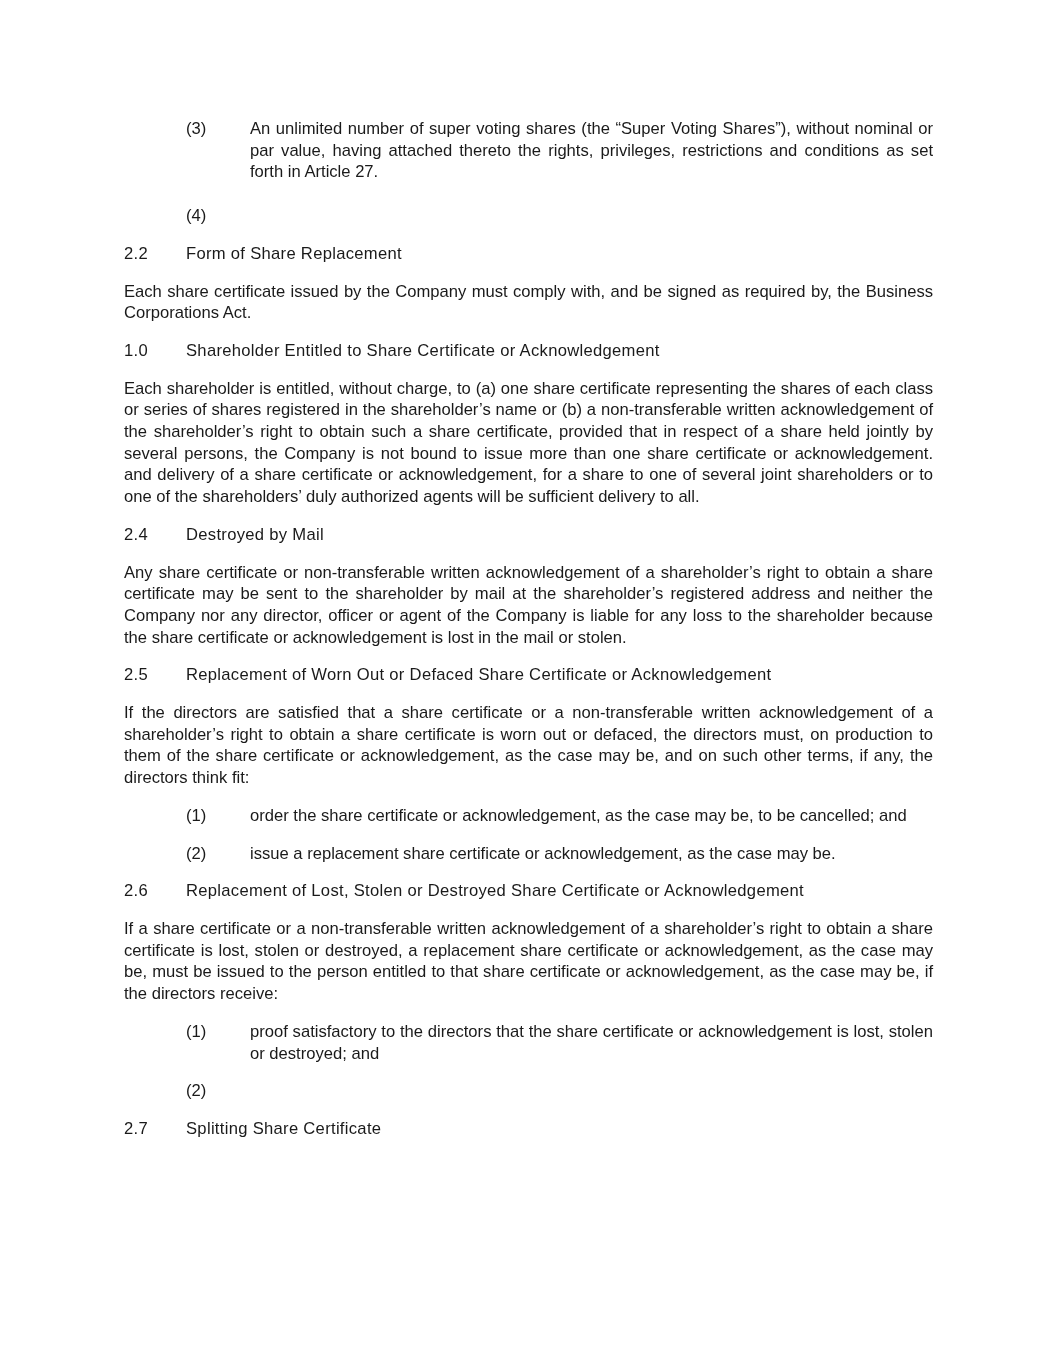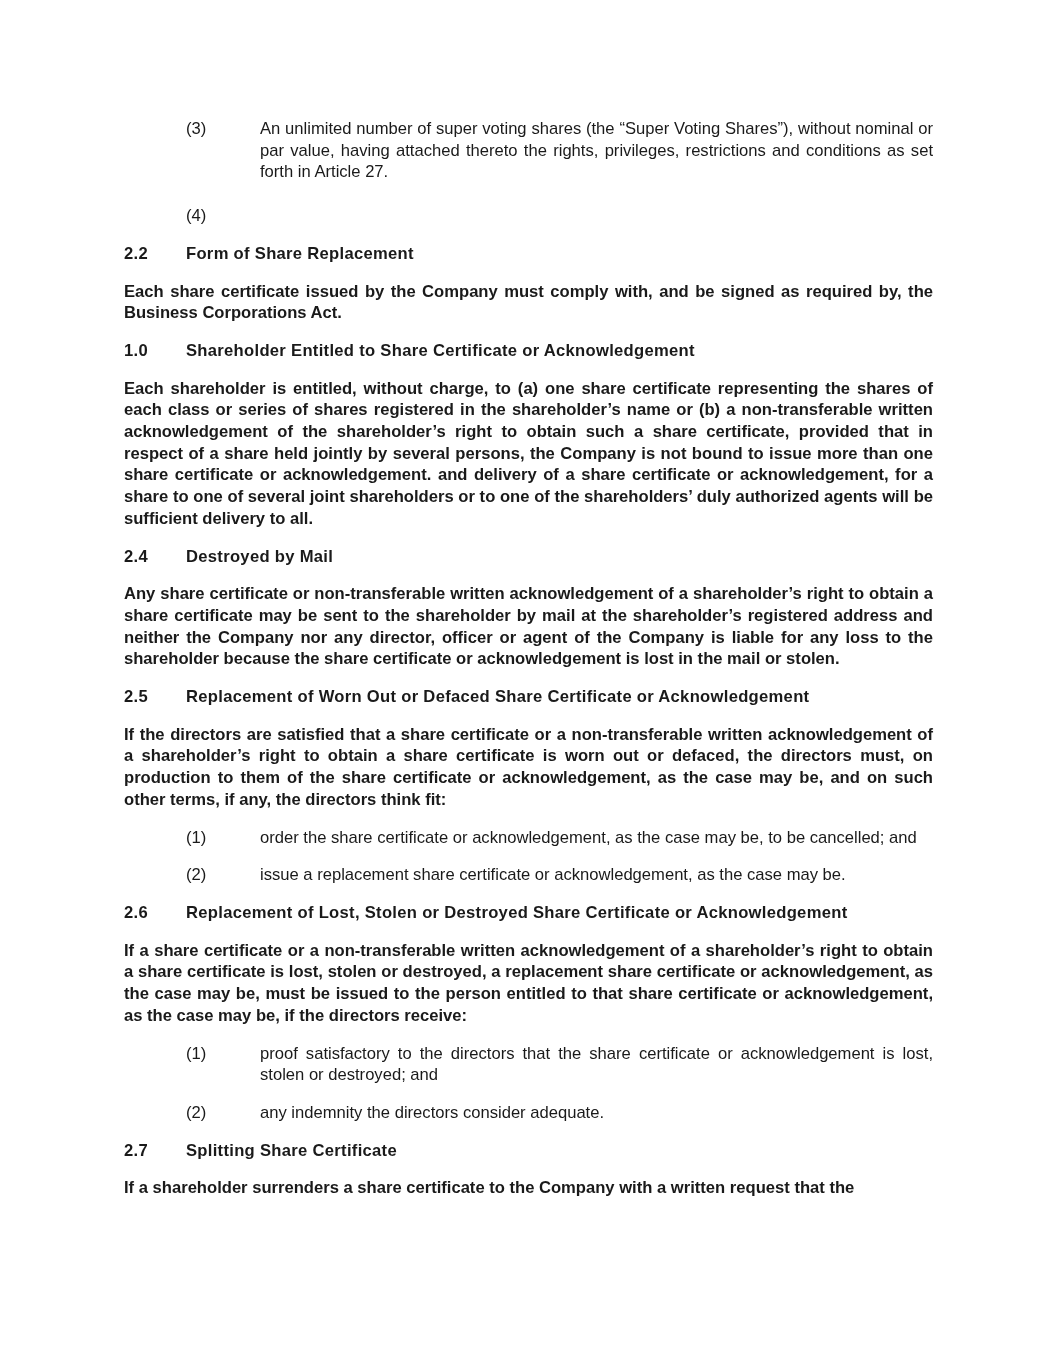--- a/index.html
+++ b/index.html
@@ -19,29 +19,28 @@
   .block {
     font-size: 16.6px;
     line-height: 21.7px;
     margin: 0 0 16px 0;
   }
   .sp-lg { margin-bottom: 22px; }
   .just { text-align: justify; }
   .heading {
     display: flex;
     letter-spacing: 0.3px;
-    font-weight: bold;
   }
   .hnum { flex: 0 0 62px; }
   .htitle { flex: 1; }
   .item { display: flex; }
   .ind { flex: 0 0 62px; }
   .inum { flex: 0 0 64px; }
-  .itext { flex: 1; margin-left: 10px; }
-  p { margin: 0; font-weight: bold; }
+  .itext { flex: 1; }
+  p { margin: 0; }
 </style>
 </head>
 <body>
 
 <div class="page">
 
   <div class="block item sp-lg">
     <span class="ind"></span>
     <span class="inum">(3)</span>
     <div class="itext just">An unlimited number of super voting shares (the “Super Voting Shares”), without nominal or par value, having attached thereto the rights, privileges, restrictions and conditions as set forth in Article 27.</div>
@@ -101,23 +100,21 @@
 
   <div class="block item">
     <span class="ind"></span>
     <span class="inum">(1)</span>
     <div class="itext just">proof satisfactory to the directors that the share certificate or acknowledgement is lost, stolen or destroyed; and</div>
   </div>
 
   <div class="block item">
     <span class="ind"></span>
     <span class="inum">(2)</span>
-    <div class="itext">any indemnity the directors consider adequate.</div>
   </div>
 
   <div class="block heading">
     <span class="hnum">2.7</span>
     <span class="htitle">Splitting Share Certificate</span>
   </div>
 
-  <p class="block just">If a shareholder surrenders a share certificate to the Company with a written request that the</p>
 
 </div>
 
 </body></html>

